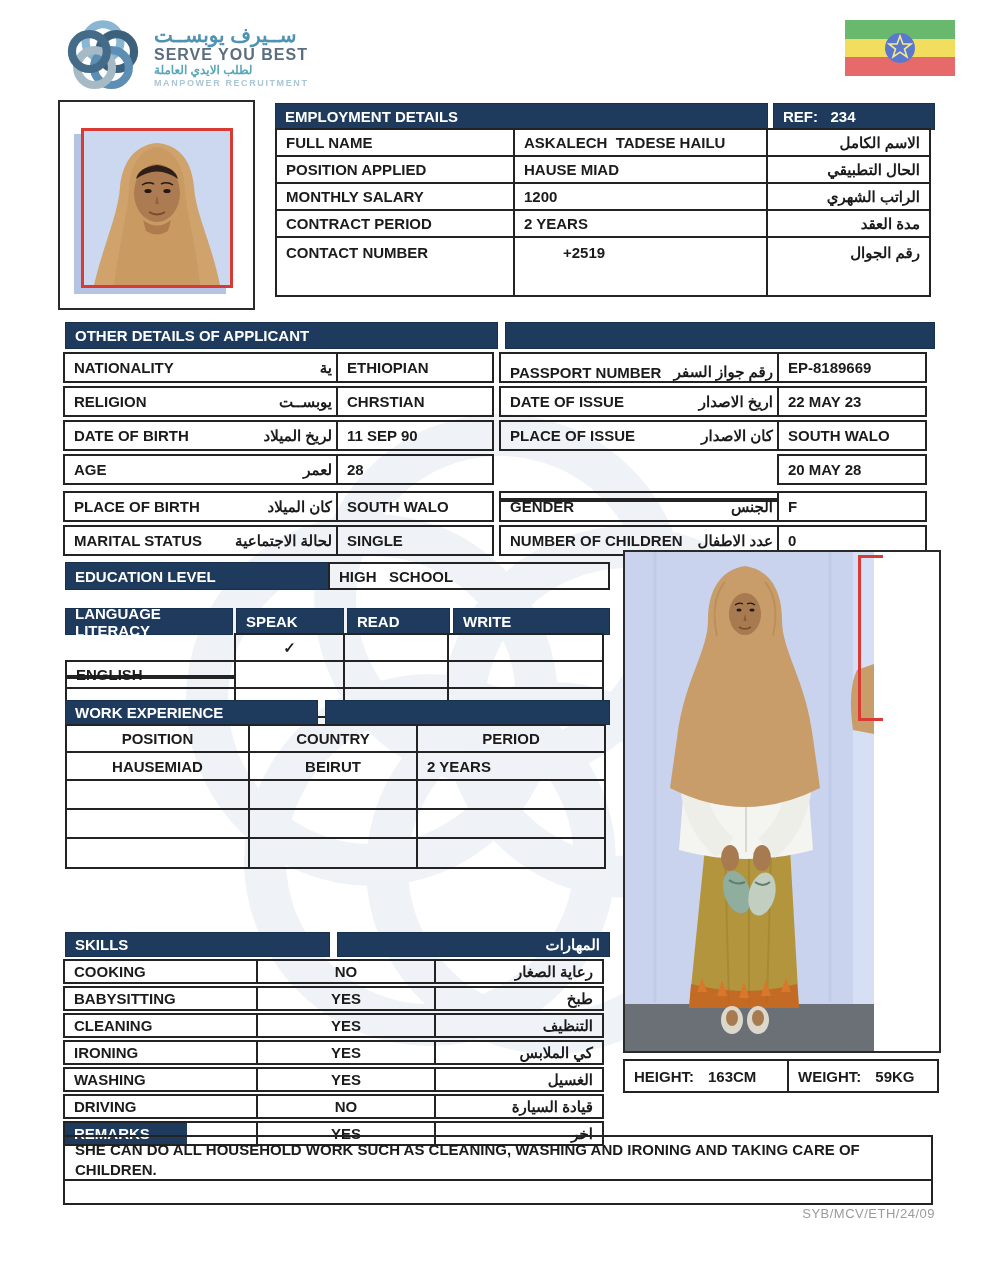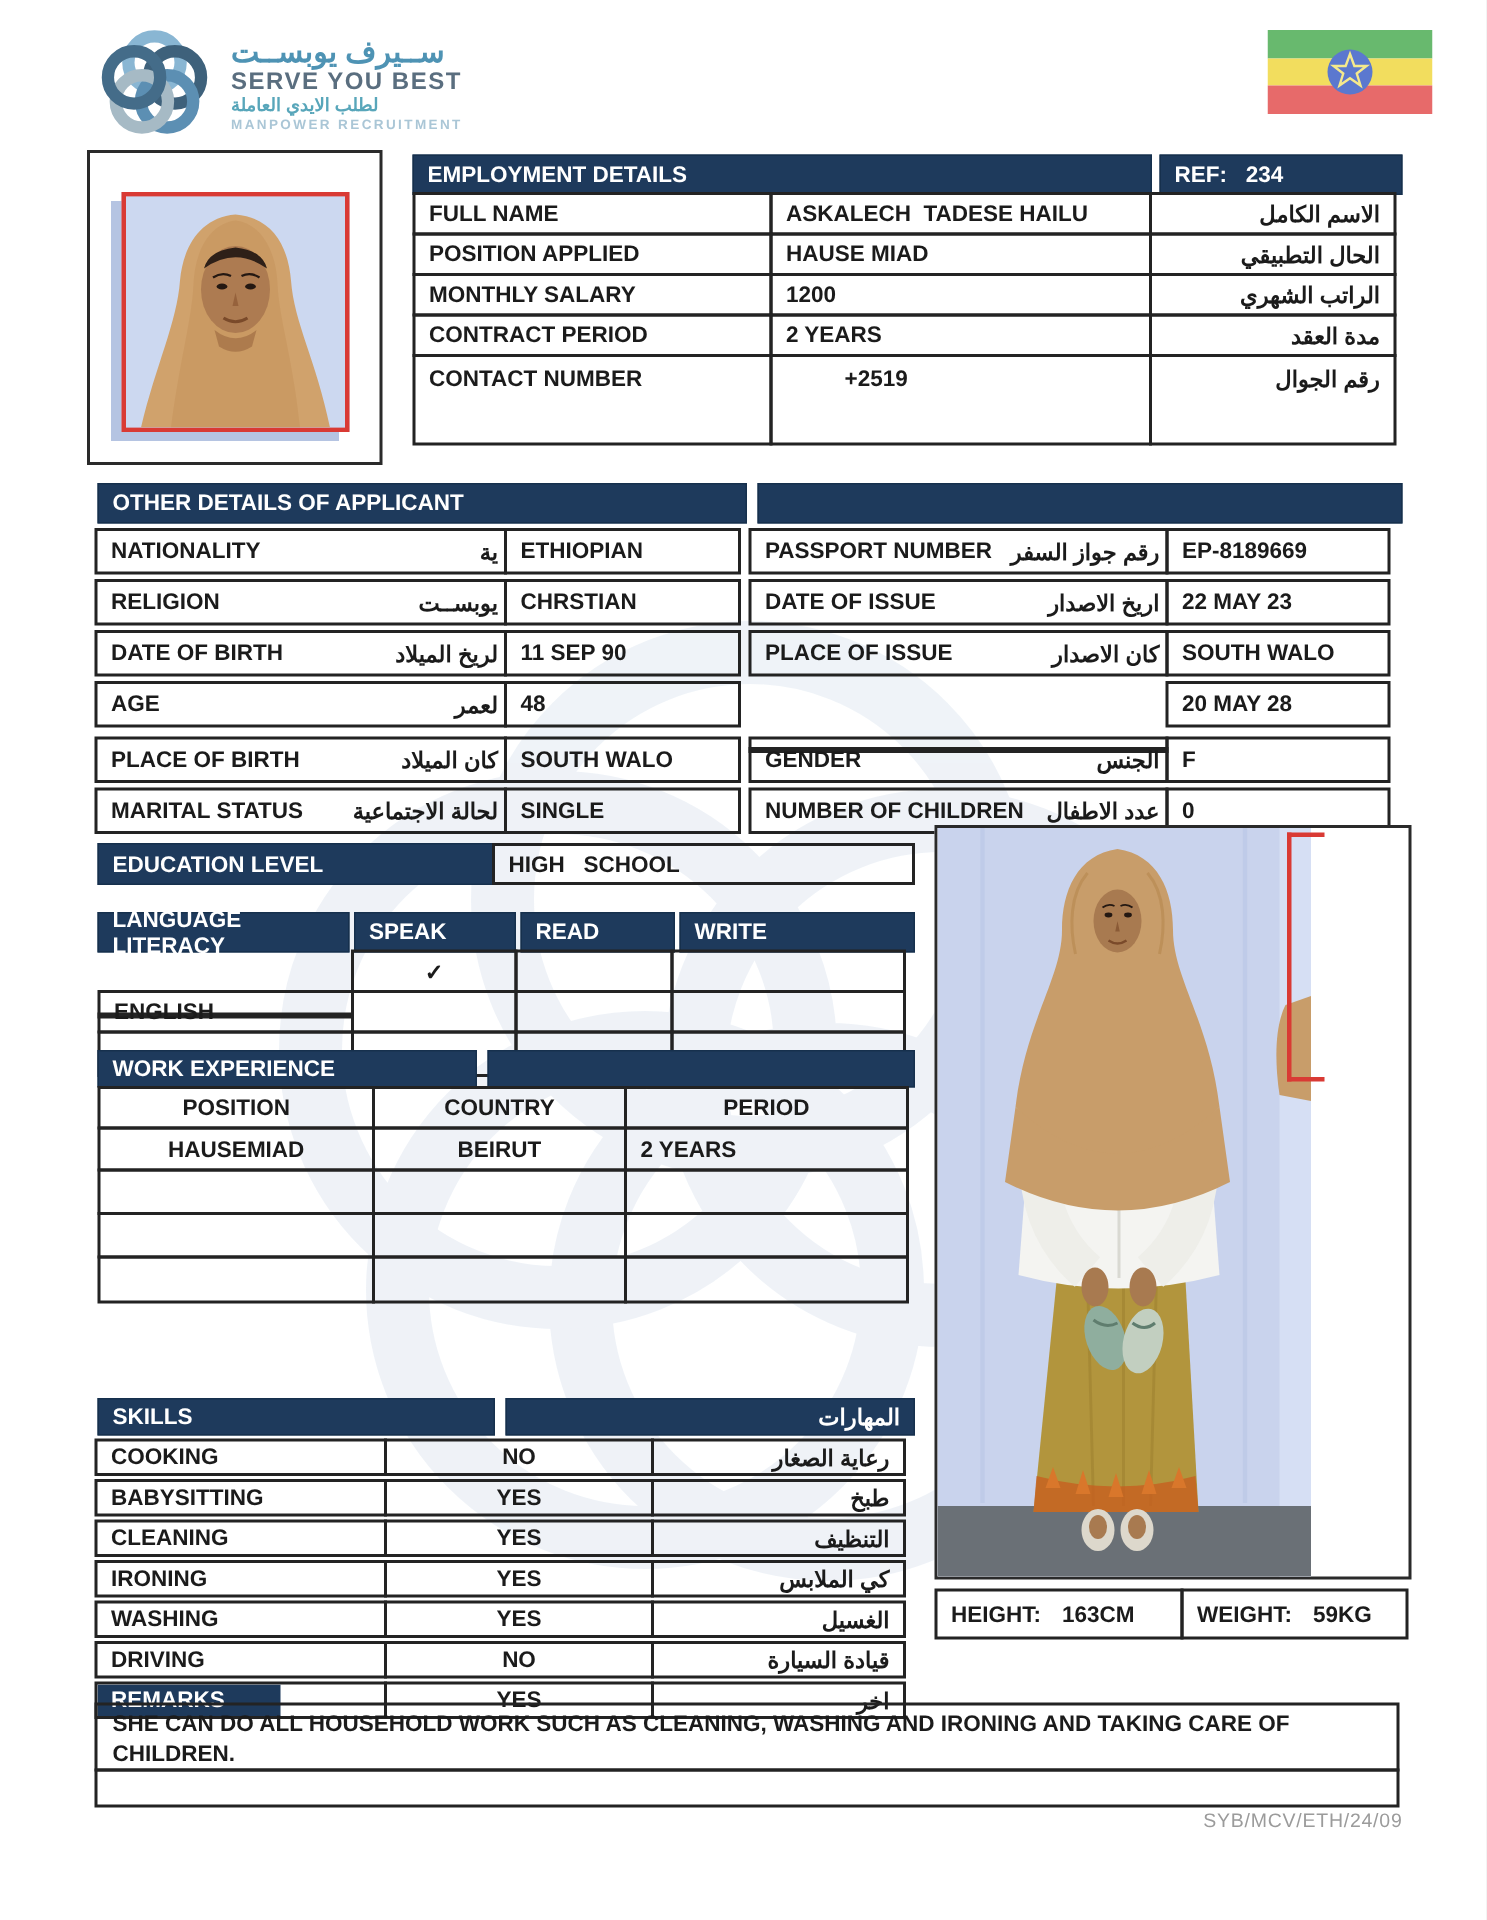--- a/index.html
+++ b/index.html
@@ -146,21 +146,21 @@
       <div class="bar" style="flex:1;"></div>
     </div>
 
     <div class="od-row" style="height:31px;">
       <div class="c od-label" style="width:275px;">
           <span>NATIONALITY</span>
           <span class="ar">ية</span>
         </div>
       <div class="c padL" style="width:158px;">ETHIOPIAN</div>
       <div style="width:7px;"></div>
-      <div class="c od-label" style="width:280px;">
+      <div class="c od-label" style="width:280px;align-items:flex-end;">
           <span>PASSPORT NUMBER</span>
           <span class="ar">رقم جواز السفر</span>
         </div>
       <div class="c padL" style="width:150px;">EP-8189669</div>
     </div>
 
     <div class="od-row" style="height:31px;">
       <div class="c od-label" style="width:275px;">
           <span>RELIGION</span>
           <span class="ar">يوبســت</span>
@@ -186,21 +186,21 @@
           <span class="ar">كان الاصدار</span>
         </div>
       <div class="c padL" style="width:150px;">SOUTH WALO</div>
     </div>
 
     <div class="od-row" style="height:31px;">
       <div class="c od-label" style="width:275px;">
           <span>AGE</span>
           <span class="ar">لعمر</span>
         </div>
-      <div class="c padL" style="width:158px;">48</div>
+      <div class="c padL" style="width:158px;">28</div>
       <div style="width:7px;"></div>
       <div class="c od-label" style="width:280px;margin-top:44px;">
           <span>DATE OF EXPIRY</span>
           <span class="ar">اريخ الانتهاء</span>
         </div>
       <div class="c padL" style="width:150px;">20 MAY 28</div>
     </div>
 
     <div class="od-row" style="height:31px; margin-top:6px;">
       <div class="c od-label" style="width:275px;">

